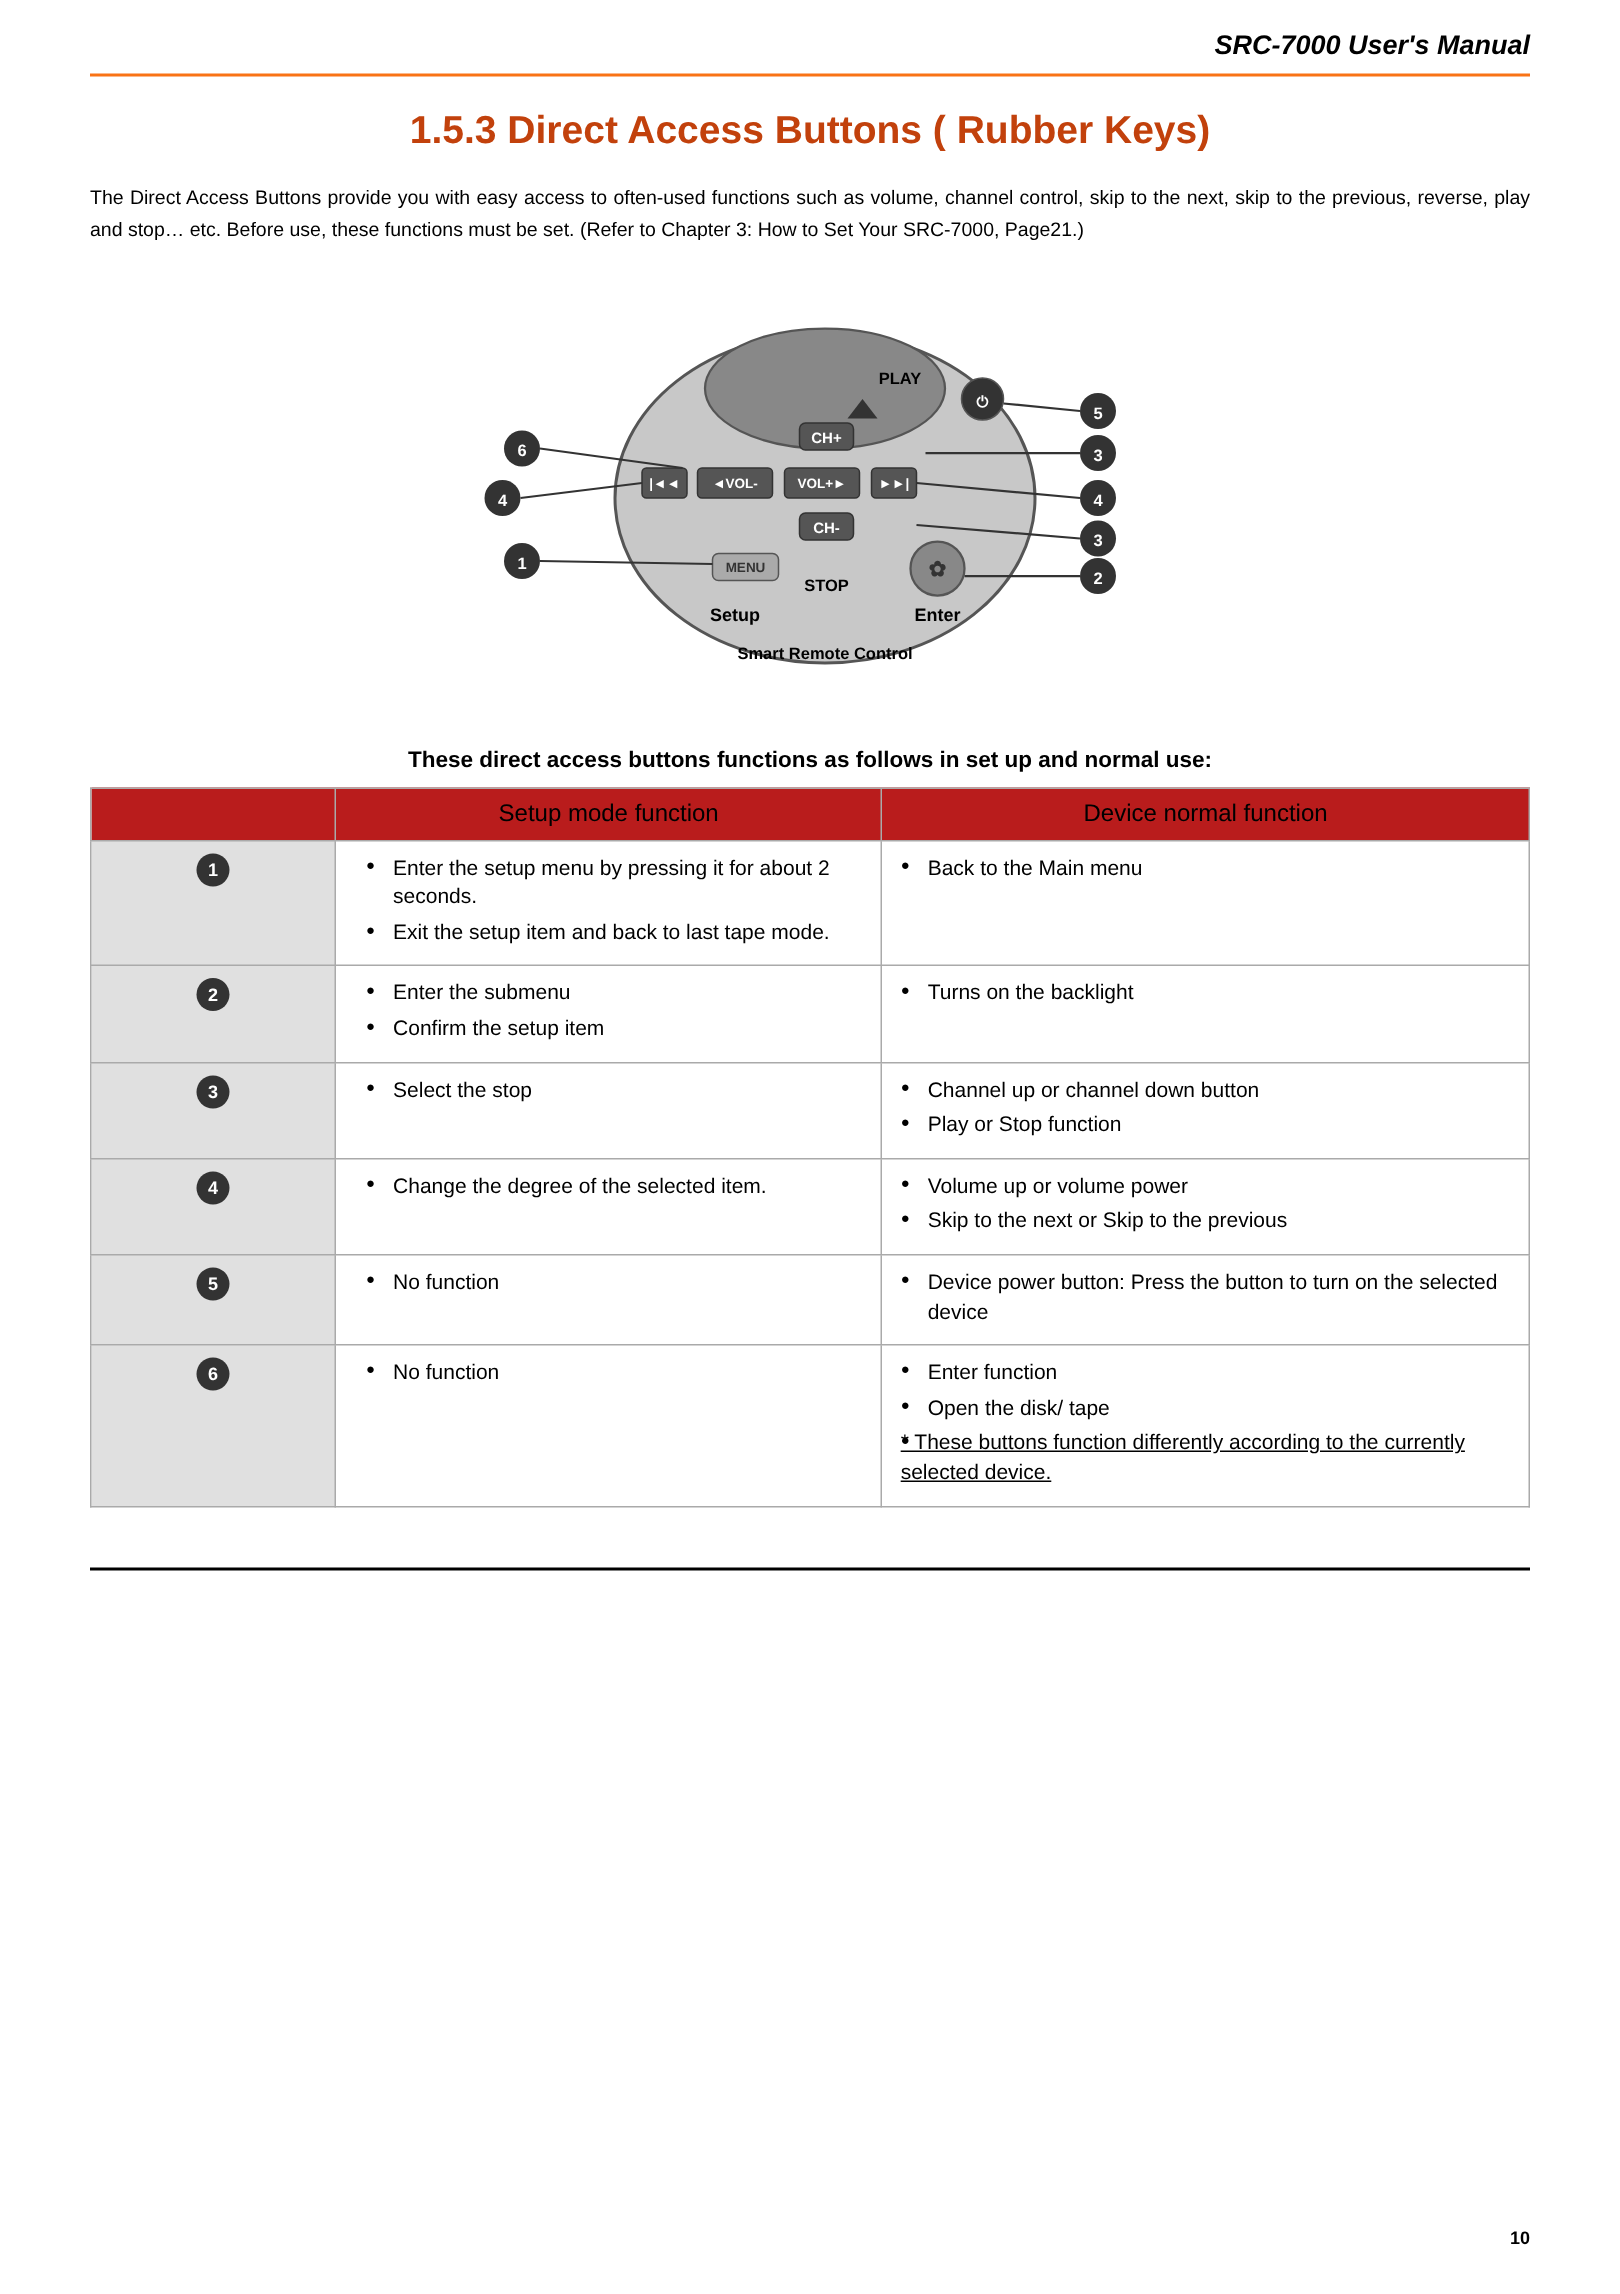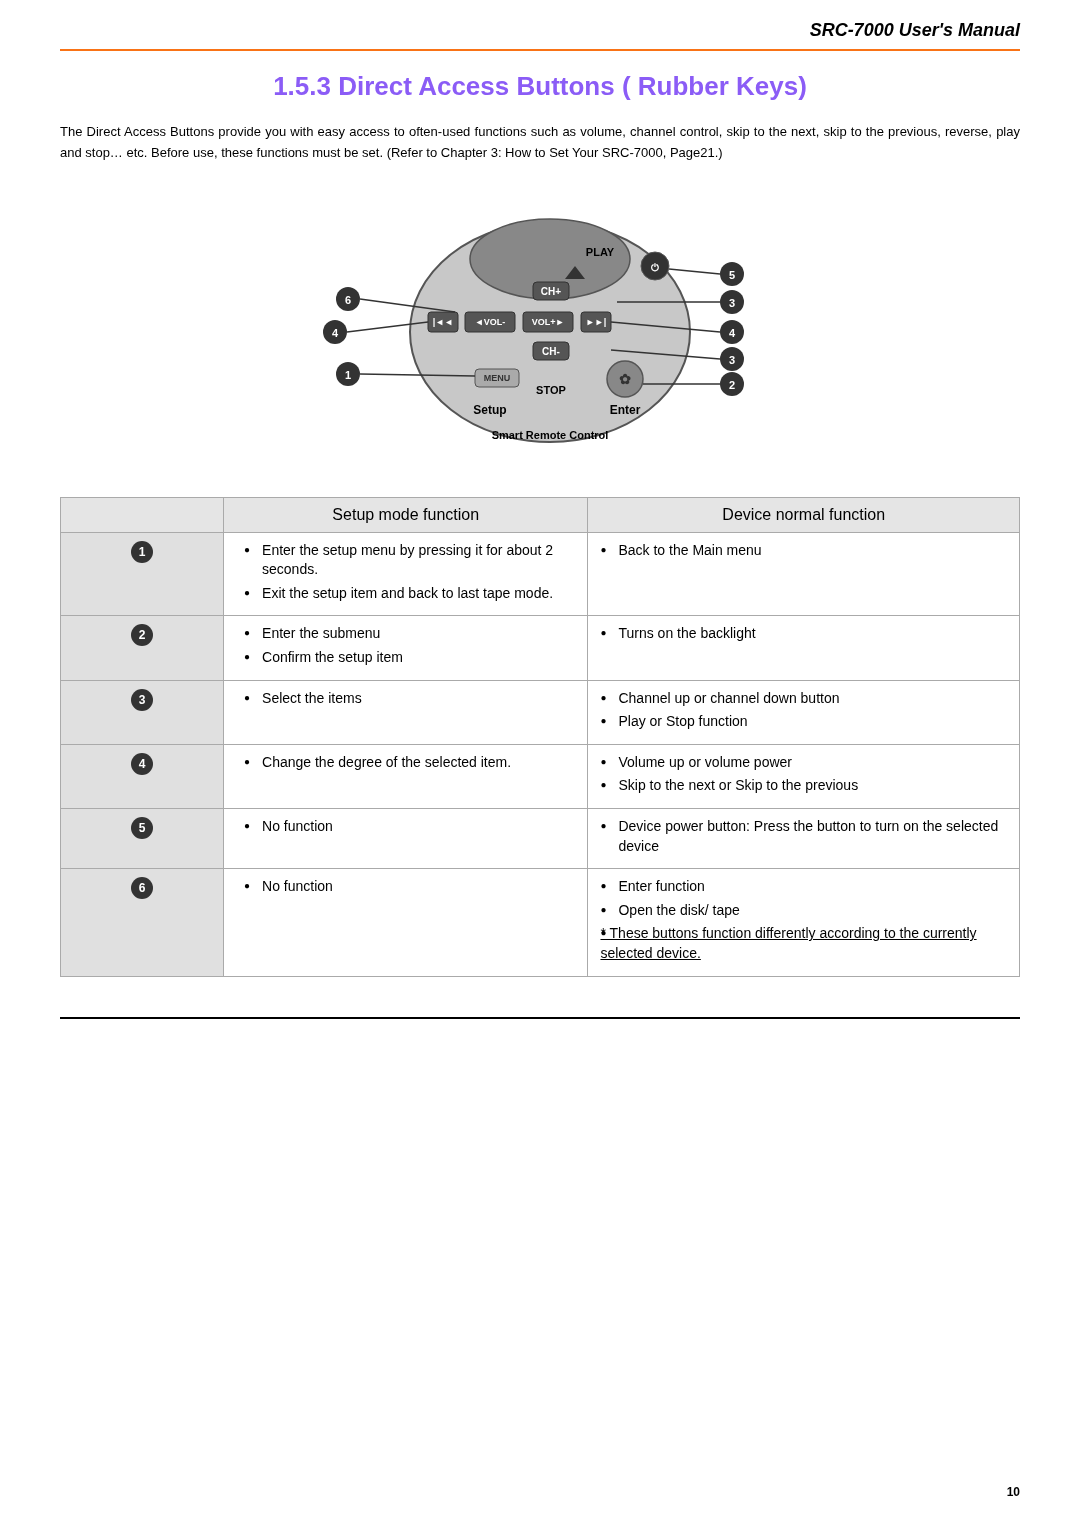--- a/index.html
+++ b/index.html
@@ -31,21 +31,21 @@
     .header-title {
       font-style: italic;
       font-weight: bold;
       font-size: 18px;
     }
 
     
     .section-title {
       font-size: 26px;
       font-weight: bold;
-      color: #8b5cf6;
+      color: #c2410c;
       text-align: center;
       margin-bottom: 20px;
     }
 
     
     .intro-text {
       font-size: 13px;
       line-height: 1.6;
       margin-bottom: 20px;
       text-align: justify;
@@ -79,21 +79,21 @@
     }
 
     
     .func-table {
       width: 100%;
       border-collapse: collapse;
       font-size: 14px;
     }
 
     .func-table thead tr th {
-      background: #e5e5e5;
+      background: #b91c1c;
       border: 1px solid #aaa;
       padding: 8px 12px;
       text-align: center;
       font-size: 16px;
       font-weight: normal;
     }
 
     .func-table tbody tr td {
       border: 1px solid #aaa;
       padding: 8px 12px;
@@ -258,20 +258,21 @@
         <line x1="440" y1="175" x2="331" y2="166" stroke="#333" stroke-width="1.5"></line>
 
         <circle cx="452" cy="200" r="12" fill="#333"></circle>
         <text x="452" y="205" font-size="11" fill="#fff" text-anchor="middle" font-weight="bold">2</text>
         <line x1="440" y1="200" x2="363" y2="200" stroke="#333" stroke-width="1.5"></line>
       </svg>
     </div>
   </div>
 
 
+  <div class="section-subtitle">These direct access buttons functions as follows in set up and normal use:</div>
 
   <table class="func-table">
     <thead>
       <tr>
         <th></th>
         <th class="setup-col">Setup mode function</th>
         <th class="device-col">Device normal function</th>
       </tr>
     </thead>
     <tbody id="table-body">
@@ -300,21 +301,21 @@
           <td class="device-col">
             <ul class="bullet-list">
               <li>Turns on the backlight</li>
             </ul>
           </td>
         </tr>
         <tr>
           <td><span class="badge">3</span></td>
           <td class="setup-col">
             <ul class="bullet-list">
-              <li>Select the items</li>
+              <li>Select the stop</li>
             </ul>
           </td>
           <td class="device-col">
             <ul class="bullet-list">
               <li>Channel up or channel down button</li>
               <li>Play or Stop function</li>
             </ul>
           </td>
         </tr>
         <tr>

